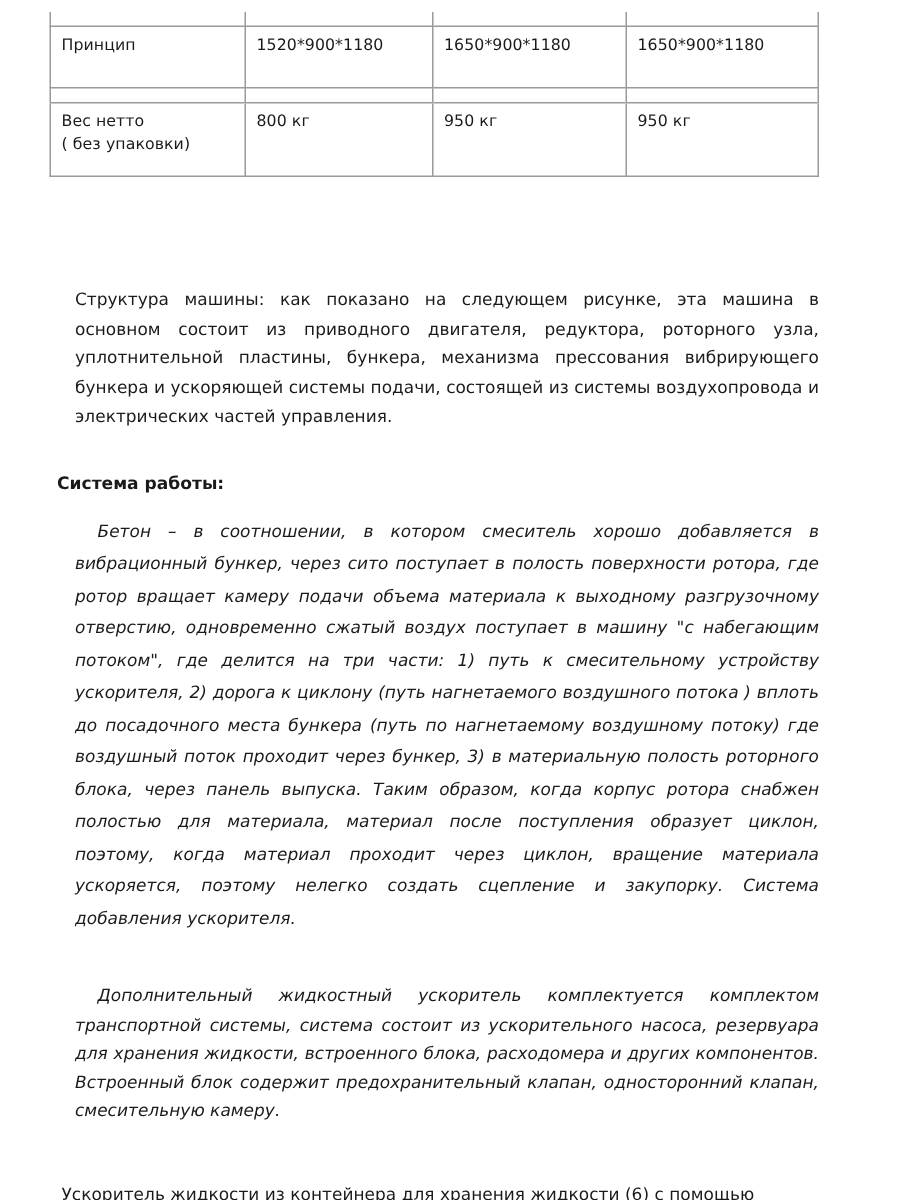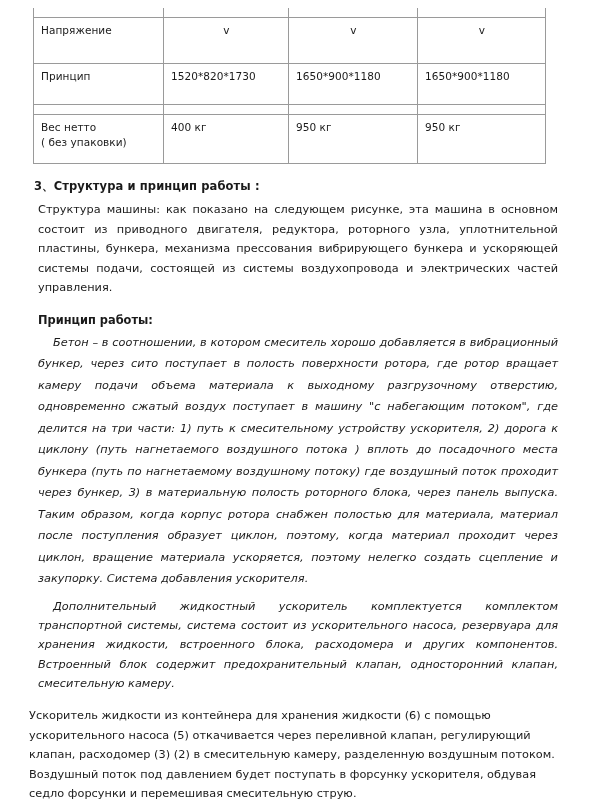--- a/index.html
+++ b/index.html
@@ -72,21 +72,21 @@
     font-weight: bold;
     line-height: 17px;
     margin: 0 0 5px 0;
     padding-left: 34px;
     letter-spacing: 0.1px;
   }
 
   .para {
     font-size: 11.3px;
     line-height: 19.6px;
-    margin: 0;
+    margin: 12px;
     padding-left: 38px;
     padding-right: 44px;
     text-align: justify;
     letter-spacing: 0.02px;
   }
   .para.indent  { text-indent: 15px; }
   .para.tight   { line-height: 19.2px; font-style: italic; }
   .para.loose   { line-height: 21.5px; font-style: italic; }
   .para.nojust  { text-align: left; }
 
@@ -118,57 +118,50 @@
         <col class="c3">
         <col class="c4">
     </colgroup>
     <tbody>
       <tr class="row-clip">
         <td></td>
         <td></td>
         <td></td>
         <td></td>
       </tr>
-      <tr class="row-voltage">
-        <td>Напряжение</td>
-        <td class="cell-center">v</td>
-        <td class="cell-center">v</td>
-        <td class="cell-center">v</td>
-      </tr>
       <tr class="row-dims">
         <td>Принцип</td>
-        <td>1520*820*1730</td>
+        <td>1520*900*1180</td>
         <td>1650*900*1180</td>
         <td>1650*900*1180</td>
       </tr>
       <tr class="row-gap">
         <td></td>
         <td></td>
         <td></td>
         <td></td>
       </tr>
       <tr class="row-weight">
         <td style="white-space: pre-line;">Вес нетто
 ( без упаковки)</td>
-        <td>400 кг</td>
+        <td>800 кг</td>
         <td>950 кг</td>
         <td>950 кг</td>
       </tr>
     </tbody>
   </table>
 
   <div class="content">
 
-    <h2 class="heading">3、Структура и принцип работы :</h2>
 
     <p class="para">Структура машины: как показано на следующем рисунке, эта машина в основном состоит из приводного двигателя, редуктора, роторного узла, уплотнительной пластины, бункера, механизма прессования вибрирующего бункера и ускоряющей системы подачи, состоящей из системы воздухопровода и электрических частей управления.</p>
 
     <div class="spacer-sm"></div>
 
-    <h3 class="subheading">Принцип работы:</h3>
+    <h3 class="subheading">Система работы:</h3>
 
     <p class="para indent loose">Бетон – в соотношении, в котором смеситель хорошо добавляется в вибрационный бункер, через сито поступает в полость поверхности ротора, где ротор вращает камеру подачи объема материала к выходному разгрузочному отверстию, одновременно сжатый воздух поступает в машину "с набегающим потоком", где делится на три части: 1) путь к смесительному устройству ускорителя, 2) дорога к циклону (путь нагнетаемого воздушного потока ) вплоть до посадочного места бункера (путь по нагнетаемому воздушному потоку) где воздушный поток проходит через бункер, 3) в материальную полость роторного блока, через панель выпуска. Таким образом, когда корпус ротора снабжен полостью для материала, материал после поступления образует циклон, поэтому, когда материал проходит через циклон, вращение материала ускоряется, поэтому нелегко создать сцепление и закупорку. Система добавления ускорителя.</p>
 
     <div class="spacer-sm"></div>
 
     <p class="para indent tight">Дополнительный жидкостный ускоритель комплектуется комплектом транспортной системы, система состоит из ускорительного насоса, резервуара для хранения жидкости, встроенного блока, расходомера и других компонентов. Встроенный блок содержит предохранительный клапан, односторонний клапан, смесительную камеру.</p>
 
     <div class="spacer-md"></div>
 
     <p class="para block-shift nojust">Ускоритель жидкости из контейнера для хранения жидкости (6) с помощью ускорительного насоса (5) откачивается через переливной клапан, регулирующий клапан, расходомер (3) (2) в смесительную камеру, разделенную воздушным потоком. Воздушный поток под давлением будет поступать в форсунку ускорителя, обдувая седло форсунки и перемешивая смесительную струю.</p>

